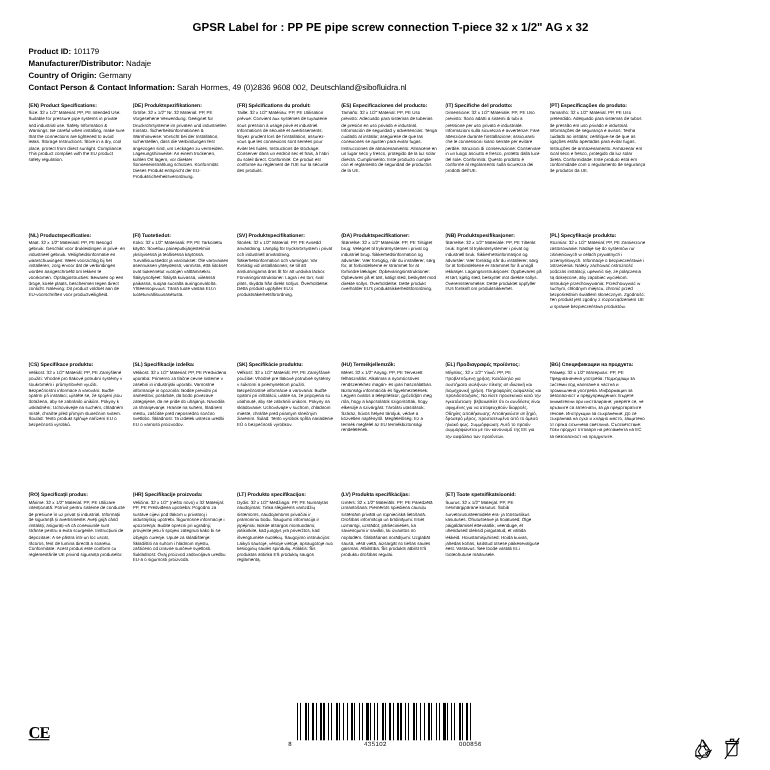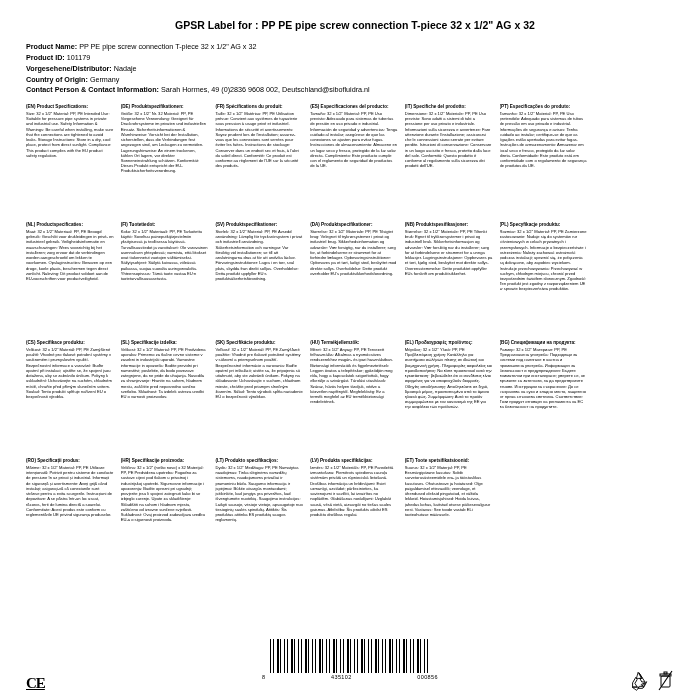--- a/index.html
+++ b/index.html
@@ -87,21 +87,21 @@
     letter-spacing: 0.4px;
     margin-top: 1px;
     display: flex;
     justify-content: space-between;
     width: 176px;
     margin-left: auto; margin-right: auto;
     font-family: "Liberation Sans", sans-serif;
   }
   .marks {
     position: absolute;
-    left: 0; bottom: 2px;
+    left: 0; bottom: 18px;
     display: flex;
     align-items: flex-end;
     gap: 6px;
     text-decoration: underline;
   }
   .ce {
     font-family: "Liberation Serif", serif;
     font-size: 15px;
     font-weight: bold;
     letter-spacing: -1px;
@@ -124,29 +124,25 @@
 <body>
 
 <div class="page">
 
   <div class="title">
     <span>GPSR Label for : </span><span>PP PE pipe screw connection T-piece 32 x 1/2" AG x 32</span>
   </div>
 
   <div class="meta">
     <div class="row">
-      <span class="lbl">Product Name:</span>
-      <span class="val">PP PE pipe screw connection T-piece 32 x 1/2" AG x 32</span>
-    </div>
-    <div class="row">
       <span class="lbl">Product ID:</span>
       <span class="val">101179</span>
     </div>
     <div class="row">
-      <span class="lbl">Vorgesehene/Distributor:</span>
+      <span class="lbl">Manufacturer/Distributor:</span>
       <span class="val">Nadaje</span>
     </div>
     <div class="row">
       <span class="lbl">Country of Origin:</span>
       <span class="val">Germany</span>
     </div>
     <div class="row">
       <span class="lbl">Contact Person &amp; Contact Information:</span>
       <span class="val">Sarah Hormes, 49 (0)2836 9608 002, Deutschland@sibofluidra.nl</span>
     </div>

